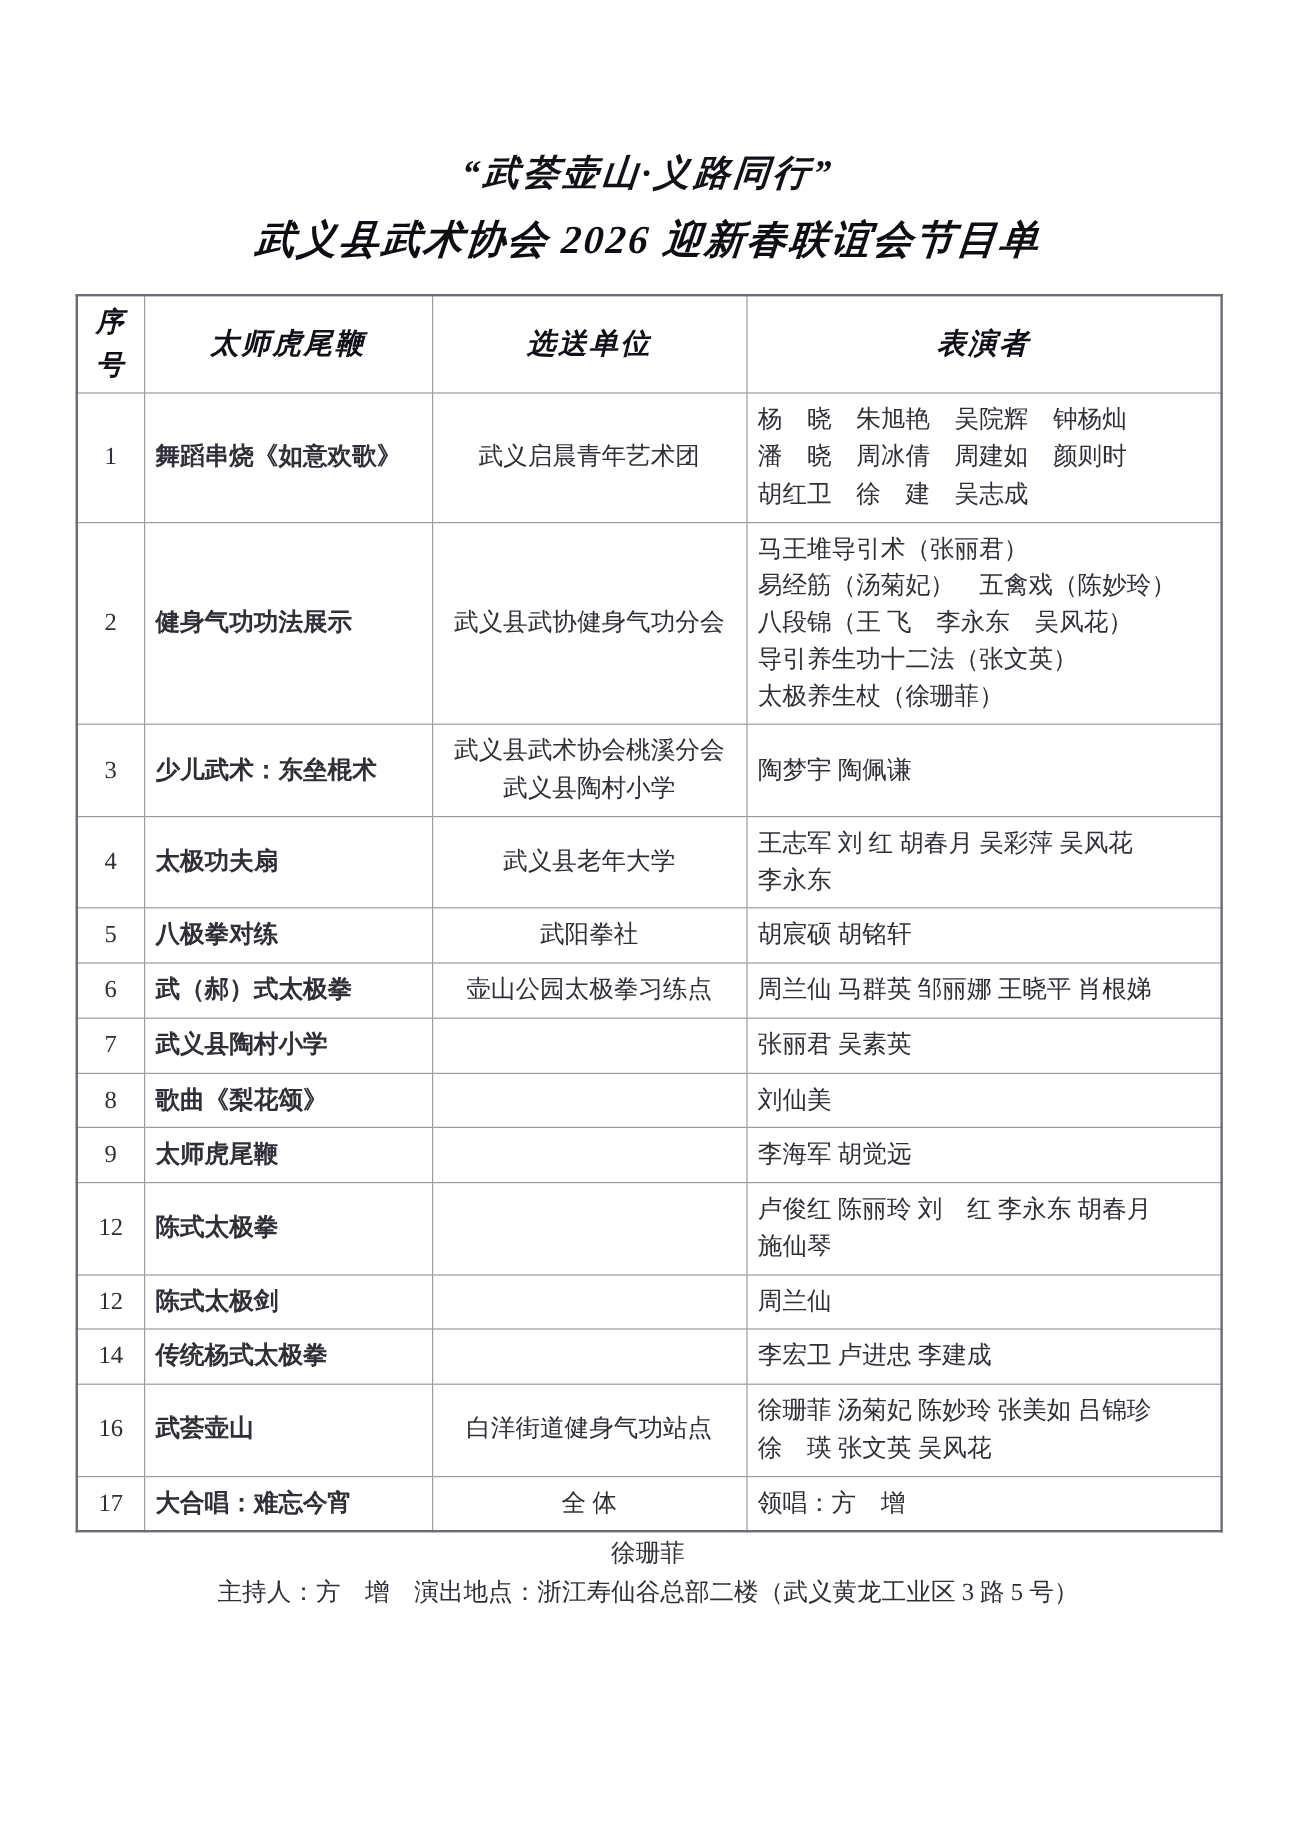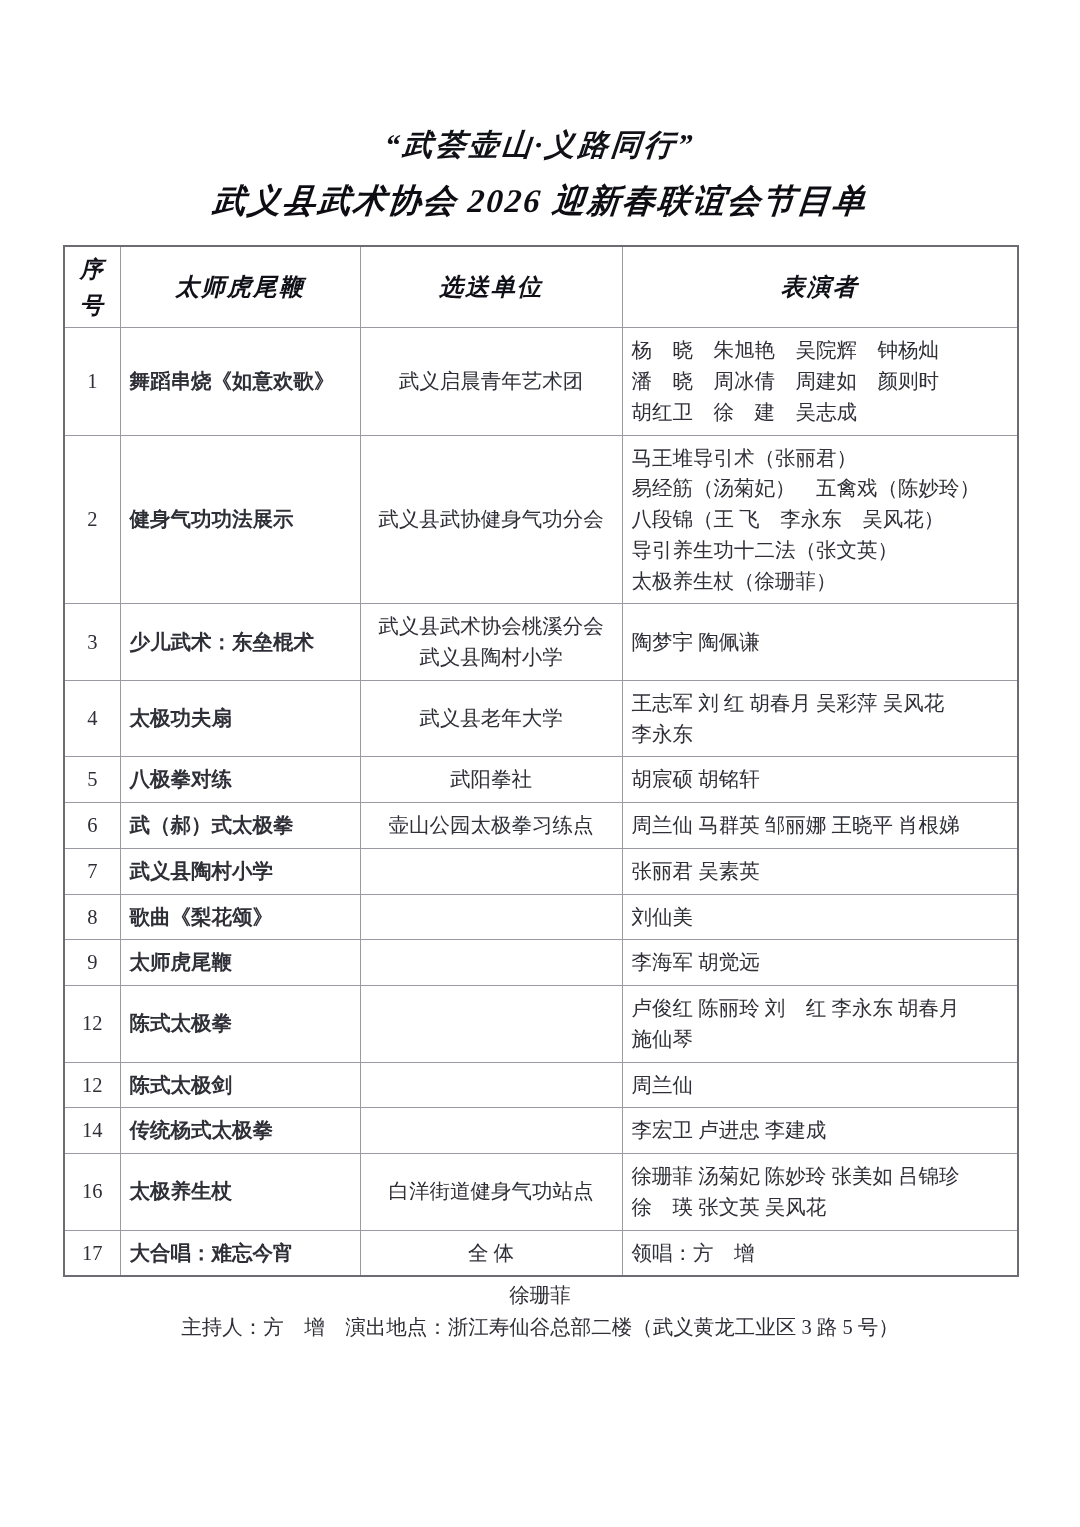--- a/index.html
+++ b/index.html
@@ -237,21 +237,21 @@
             <td class="col-perf">周兰仙</td>
           </tr>
           <tr>
             <td class="col-no">14</td>
             <td class="col-name">传统杨式太极拳</td>
             <td class="col-unit"></td>
             <td class="col-perf">李宏卫 卢进忠 李建成</td>
           </tr>
           <tr>
             <td class="col-no">16</td>
-            <td class="col-name">太极养生杖</td>
+            <td class="col-name">武荟壶山</td>
             <td class="col-unit">白洋街道健身气功站点</td>
             <td class="col-perf">徐珊菲 汤菊妃 陈妙玲 张美如 吕锦珍
 徐　瑛 张文英 吴风花</td>
           </tr>
           <tr>
             <td class="col-no">17</td>
             <td class="col-name">大合唱：难忘今宵</td>
             <td class="col-unit">全 体</td>
             <td class="col-perf">领唱：方　增</td>
           </tr>

